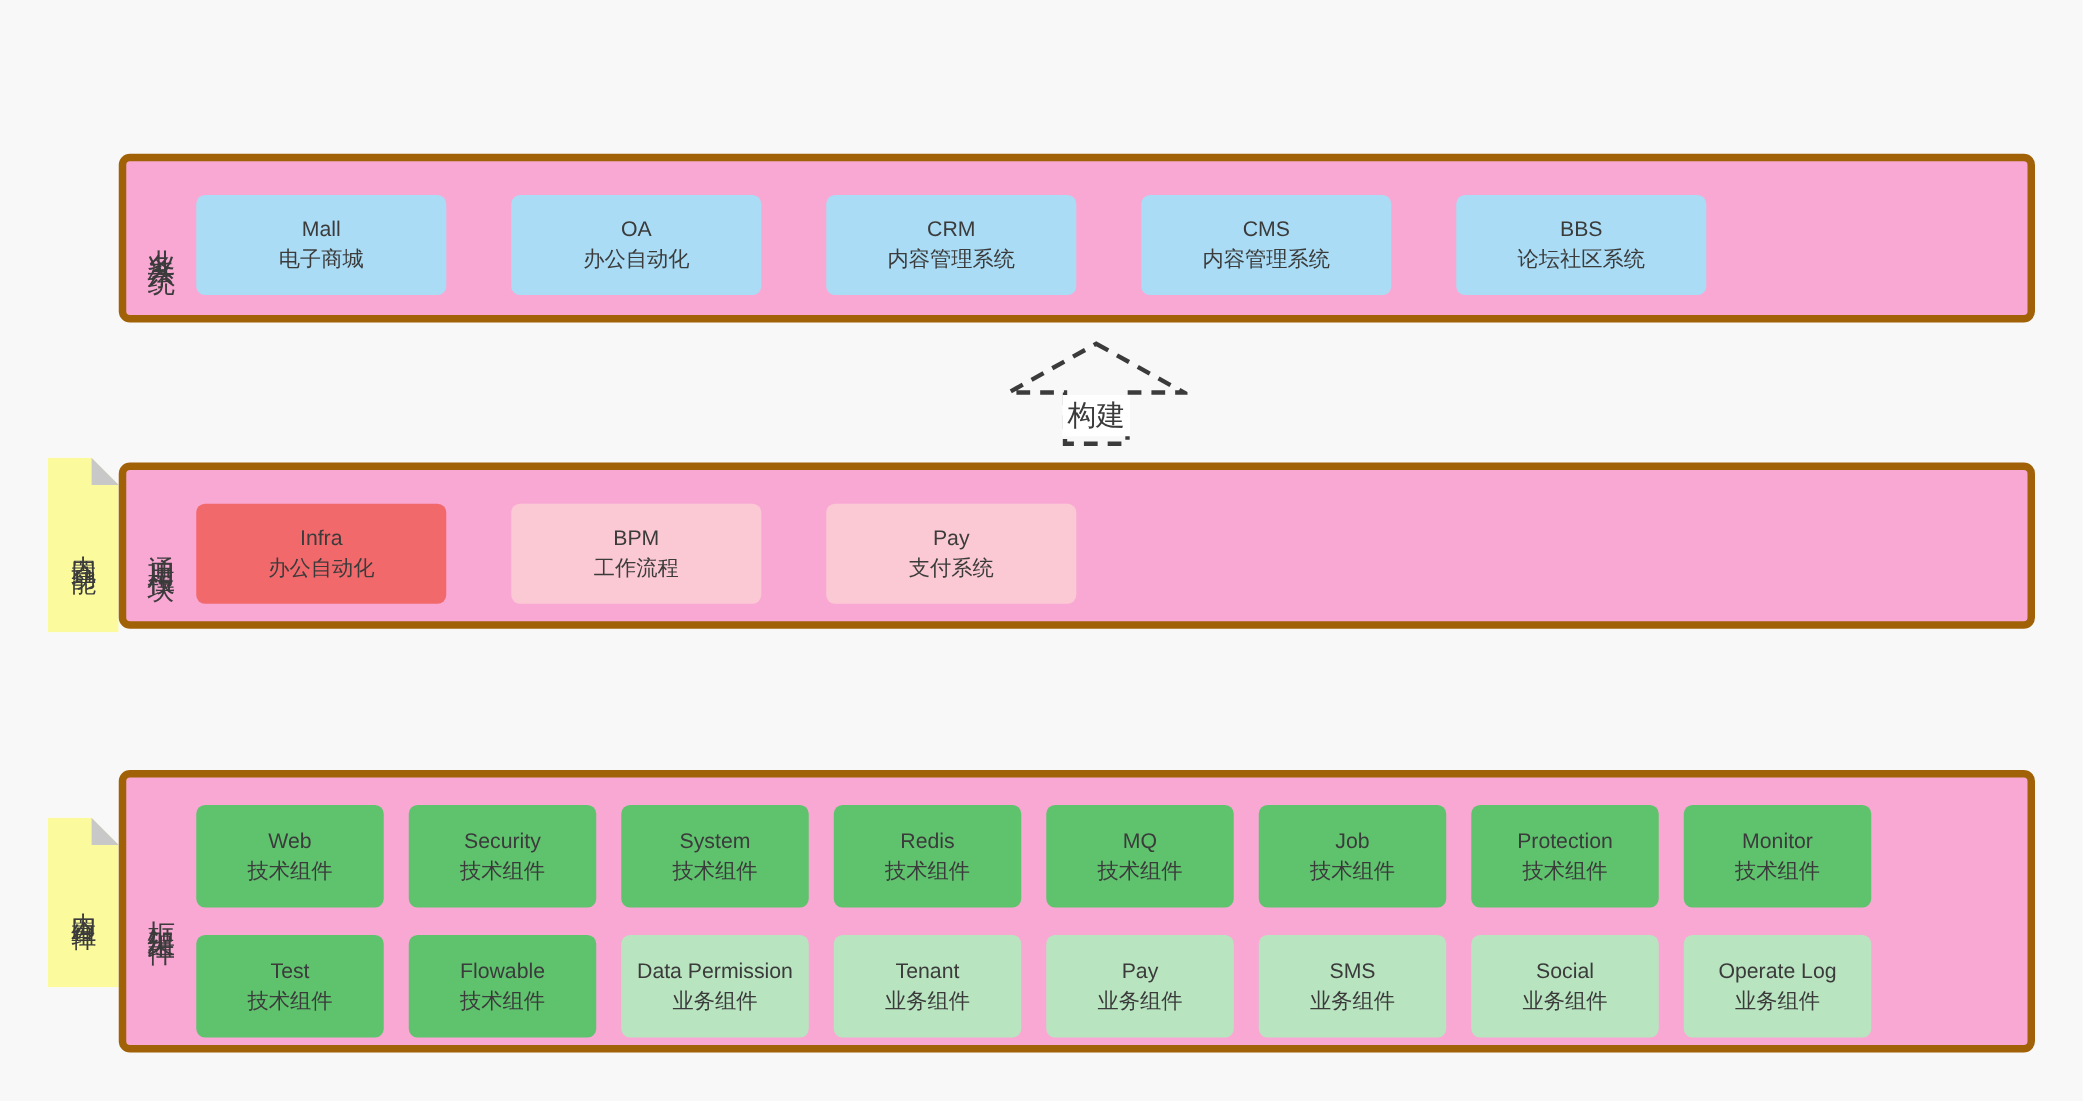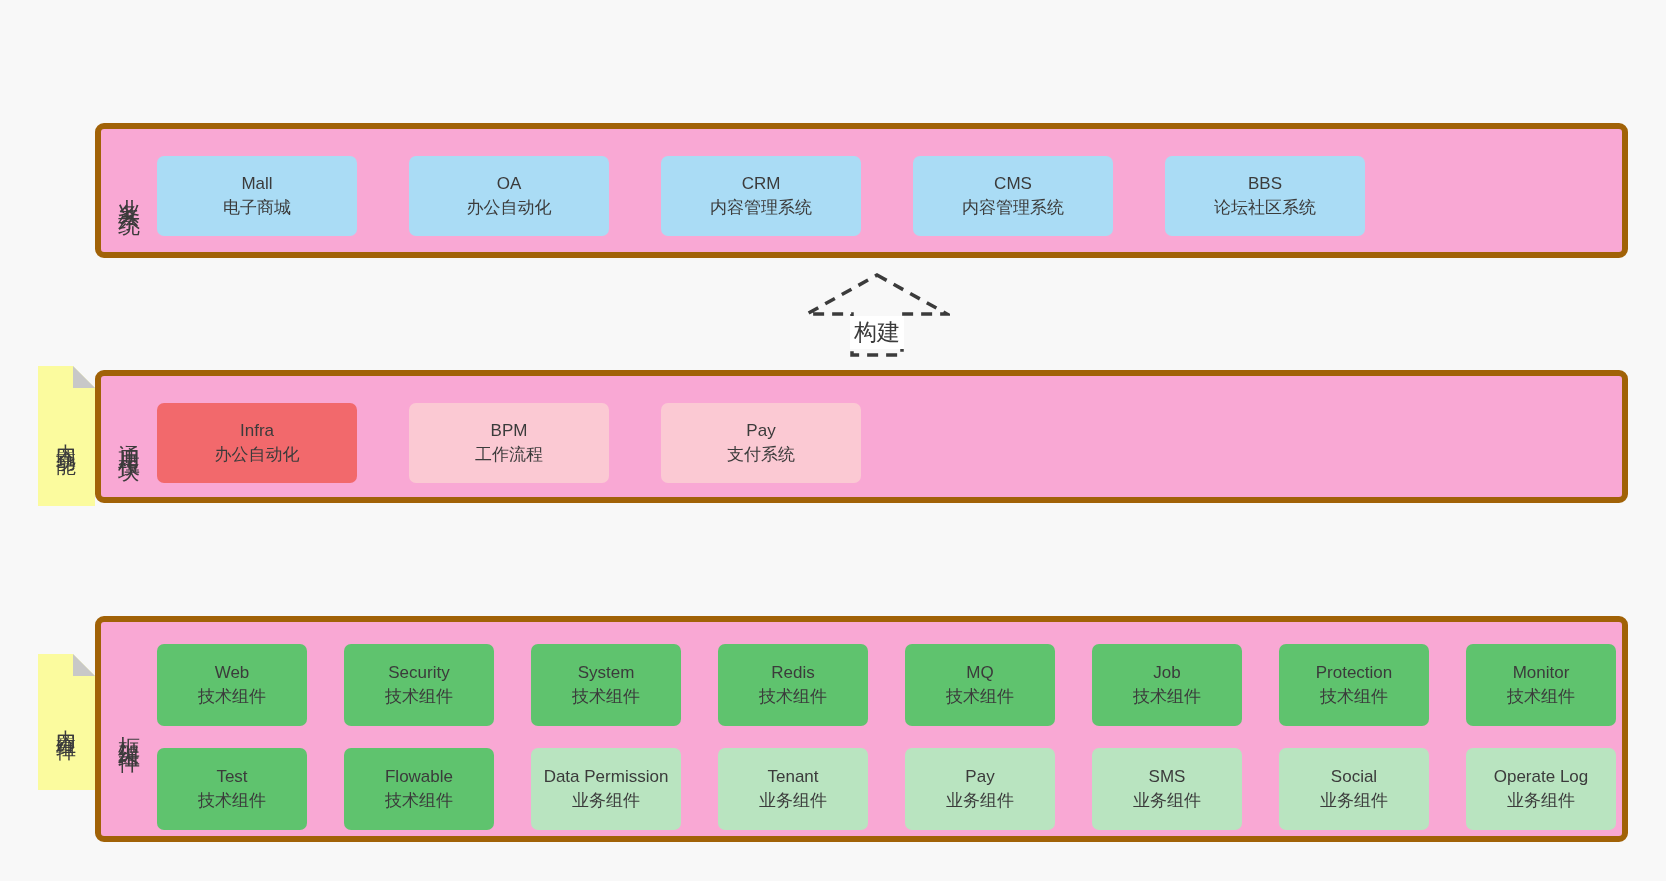--- a/index.html
+++ b/index.html
@@ -7,21 +7,21 @@
          font-family:"Liberation Sans",sans-serif;color:#3b3b3b}
   .band{position:absolute;left:95px;width:1533px;background:#f9a8d4;border:6px solid #a16207;
         border-radius:9px;box-sizing:border-box;z-index:1}
   .band-top{top:123px;height:135px}
   .band-mid{top:370px;height:133px}
   .band-bot{top:616px;height:226px}
   .vlabel{position:absolute;left:8px;top:0;bottom:0;width:40px;display:flex;align-items:center;justify-content:center}
   .vlabel span{writing-mode:vertical-rl;text-orientation:upright;font-size:22px;letter-spacing:5px;line-height:1}
   .boxrow{position:absolute;left:56px;display:flex;gap:52px}
   .band-top .boxrow,.band-mid .boxrow{top:27px}
-  .boxrow.cols8{gap:37px}
+  .boxrow.cols8{gap:20px}
   .band-bot .row1{top:22px}
   .band-bot .row2{top:126px}
   .box{width:200px;height:80px;border-radius:7px;display:flex;flex-direction:column;
        align-items:center;justify-content:center;text-align:center;font-size:17px;line-height:1.4;
        padding:0 6px;box-sizing:border-box}
   .cols8 .box{width:150px;height:82px}
   .box[data-color="blue"]{background:#aadcf5}
   .box[data-color="red"]{background:#f2696c}
   .box[data-color="pink"]{background:#fbc9d3}
   .box[data-color="green"]{background:#5fc36e}

